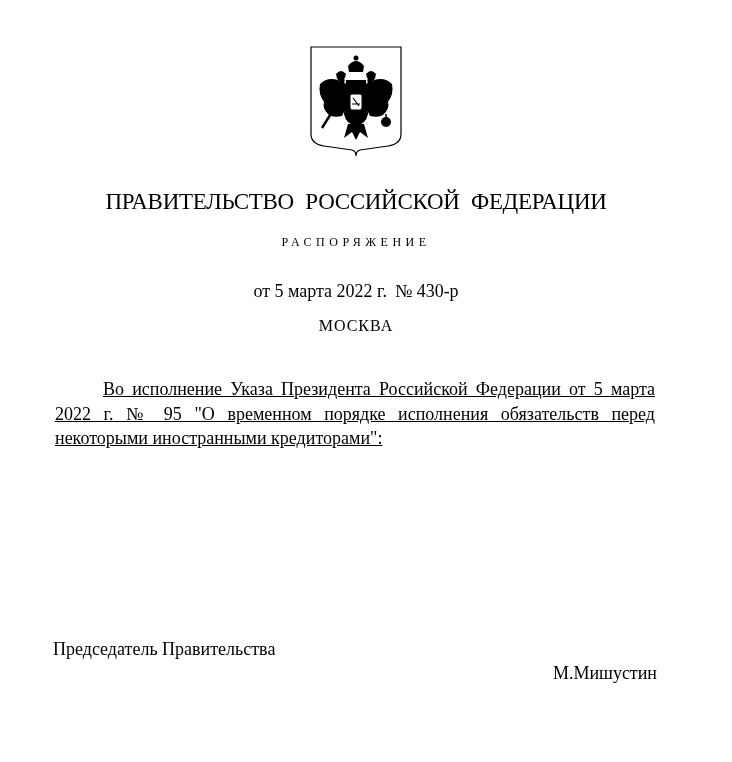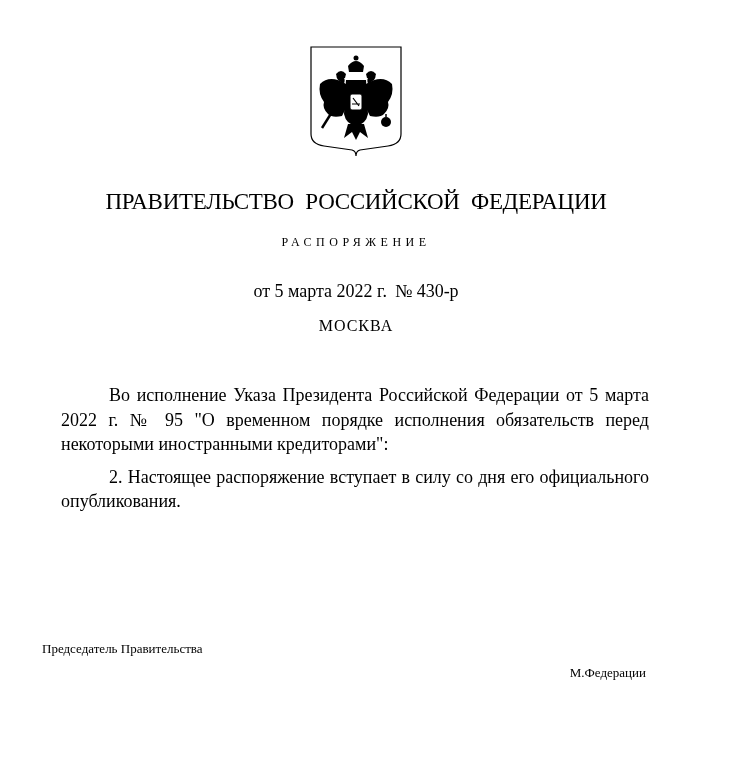--- a/index.html
+++ b/index.html
@@ -63,29 +63,30 @@
     .body-text {
       position: absolute;
       left: 53px;
       top: 375px;
       width: 604px;
       font-size: 18px;
       line-height: 24.5px;
       text-align: justify;
     }
     .body-text p {
-      margin: 8px;
+      margin: 2px;
       text-indent: 48px;
+      text-decoration: underline;
     }
     .signature {
       position: absolute;
-      left: 42px;
+      left: 53px;
       top: 637px;
       width: 604px;
-      font-size: 13px;
+      font-size: 18px;
       line-height: 24px;
     }
     .sig-role-1 { display: block; }
     .sig-role-2 { display: block; padding-left: 23px; }
     .sig-name {
       position: absolute;
       right: 0;
       top: 24px;
     }
   </style>
@@ -124,19 +125,18 @@
 
 <div class="title">ПРАВИТЕЛЬСТВО  РОССИЙСКОЙ  ФЕДЕРАЦИИ</div>
 <div class="doctype">РАСПОРЯЖЕНИЕ</div>
 <div class="date-line">
   <span>от 5 марта 2022 г.</span><span class="num">№ 430-р</span>
 </div>
 <div class="city">МОСКВА</div>
 
 <div class="body-text">
   <p>Во исполнение Указа Президента Российской Федерации от 5 марта 2022 г. № 95 "О временном порядке исполнения обязательств перед некоторыми иностранными кредиторами":</p>
-  <p>2. Настоящее распоряжение вступает в силу со дня его официального опубликования.</p>
 </div>
 
 <div class="signature">
   <span class="sig-role-1">Председатель Правительства</span>
-  <span class="sig-name">М.Федерации</span>
+  <span class="sig-name">М.Мишустин</span>
 </div>
 
 </body></html>

